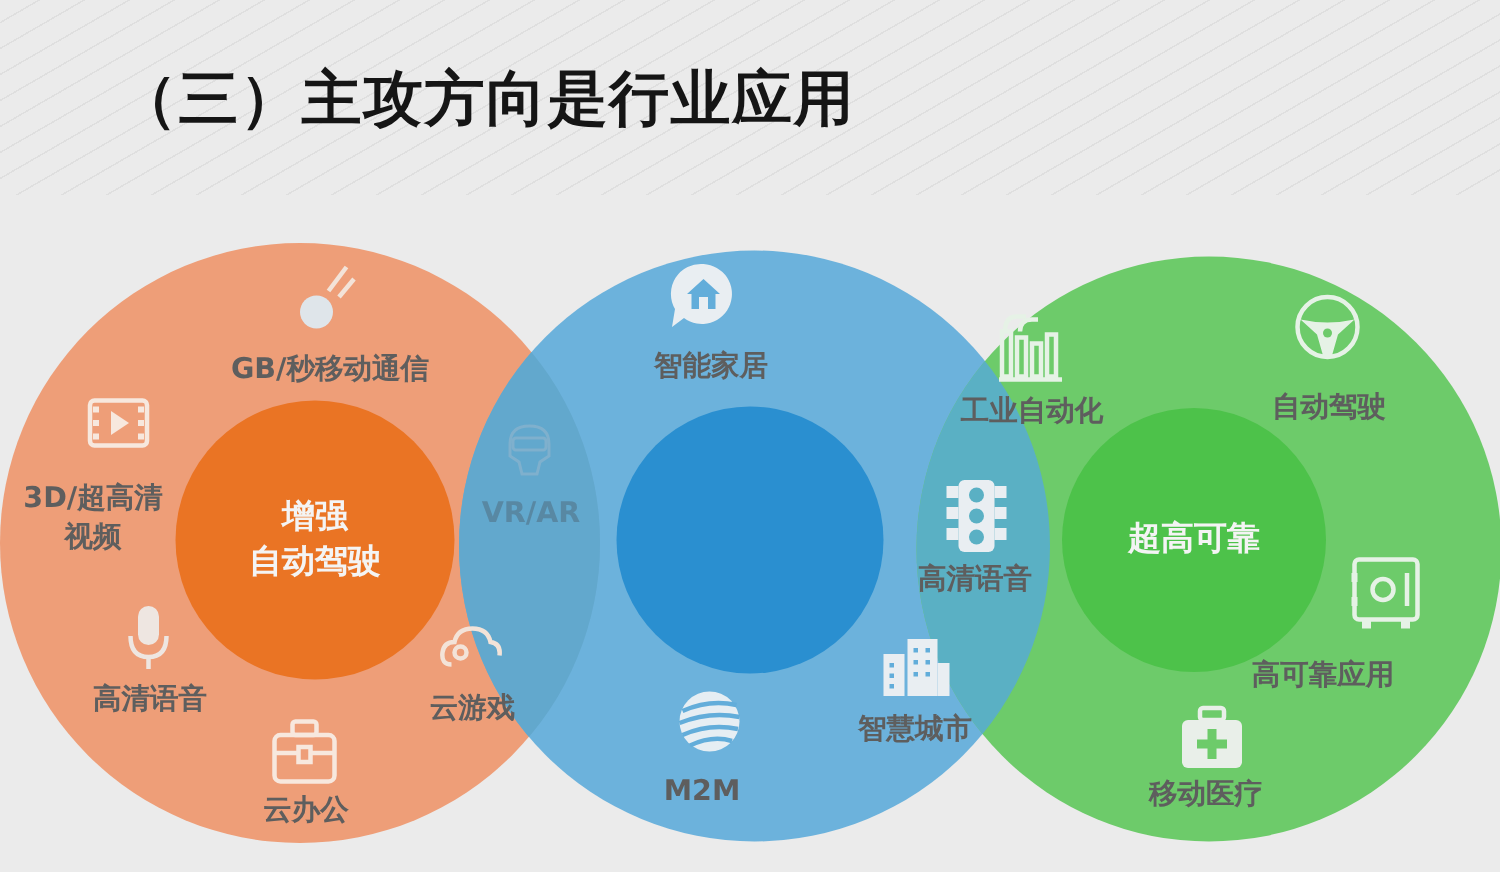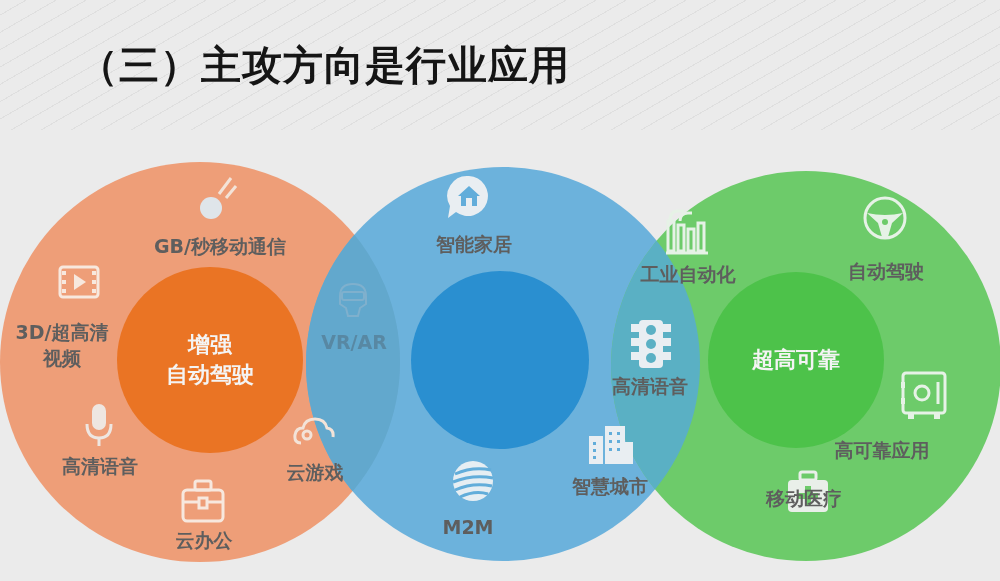--- a/index.html
+++ b/index.html
@@ -184,17 +184,17 @@
     <rect x="34" y="43" width="6" height="6" fill="#e6f2e6"></rect>
 </svg>
 <div class="lbl" style="left:882px;top:438px">高可靠应用</div>
 
 <svg class="icon" style="left:786px;top:470px" width="44" height="44" viewBox="0 0 44 44">
   <rect x="14" y="2" width="16" height="8" rx="2" fill="none" stroke="#e9efe9" stroke-width="3"></rect>
   <rect x="2" y="10" width="40" height="32" rx="4" fill="#e9efe9"></rect>
   <rect x="19" y="16" width="6" height="20" fill="#6dcb6a"></rect>
   <rect x="12" y="23" width="20" height="6" fill="#6dcb6a"></rect>
 </svg>
-<div class="lbl" style="left:804px;top:486px">移动医疗</div>
+<div class="lbl" style="left:804px;top:517px">移动医疗</div>
 
 <div class="core" style="left:796px;top:360px">
   <div>超高可靠</div>
 </div>
 
 </body></html>

